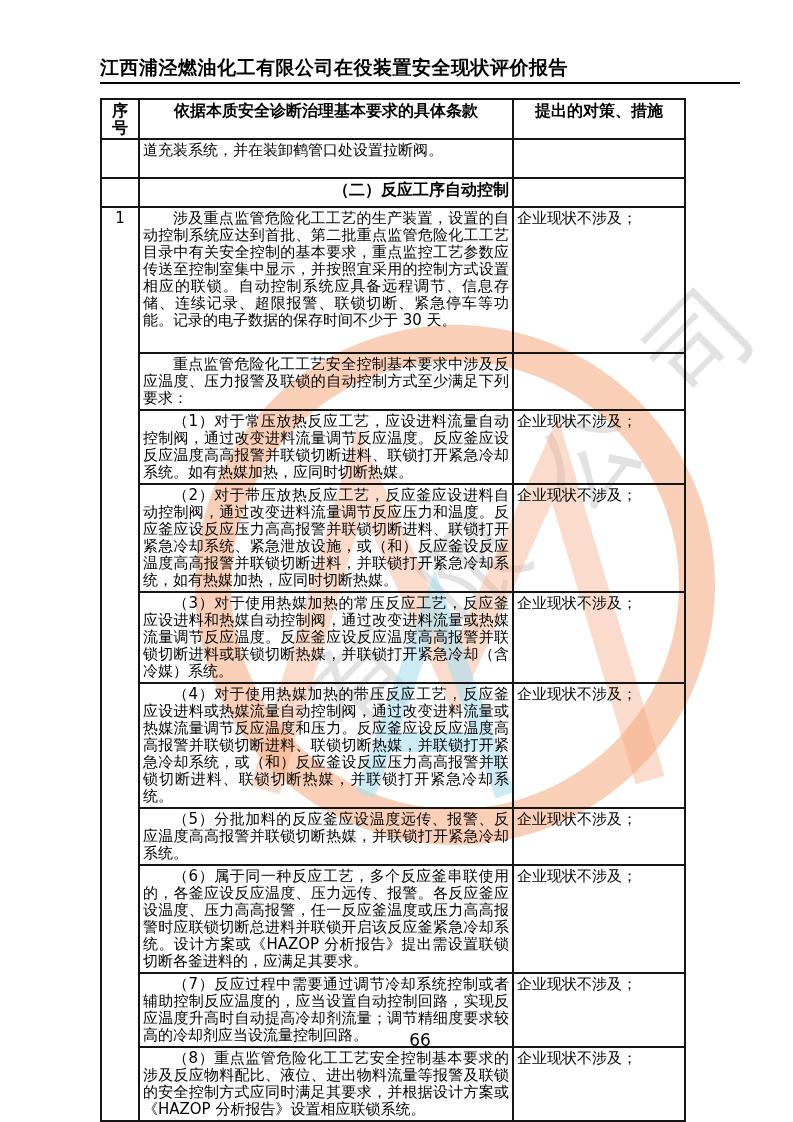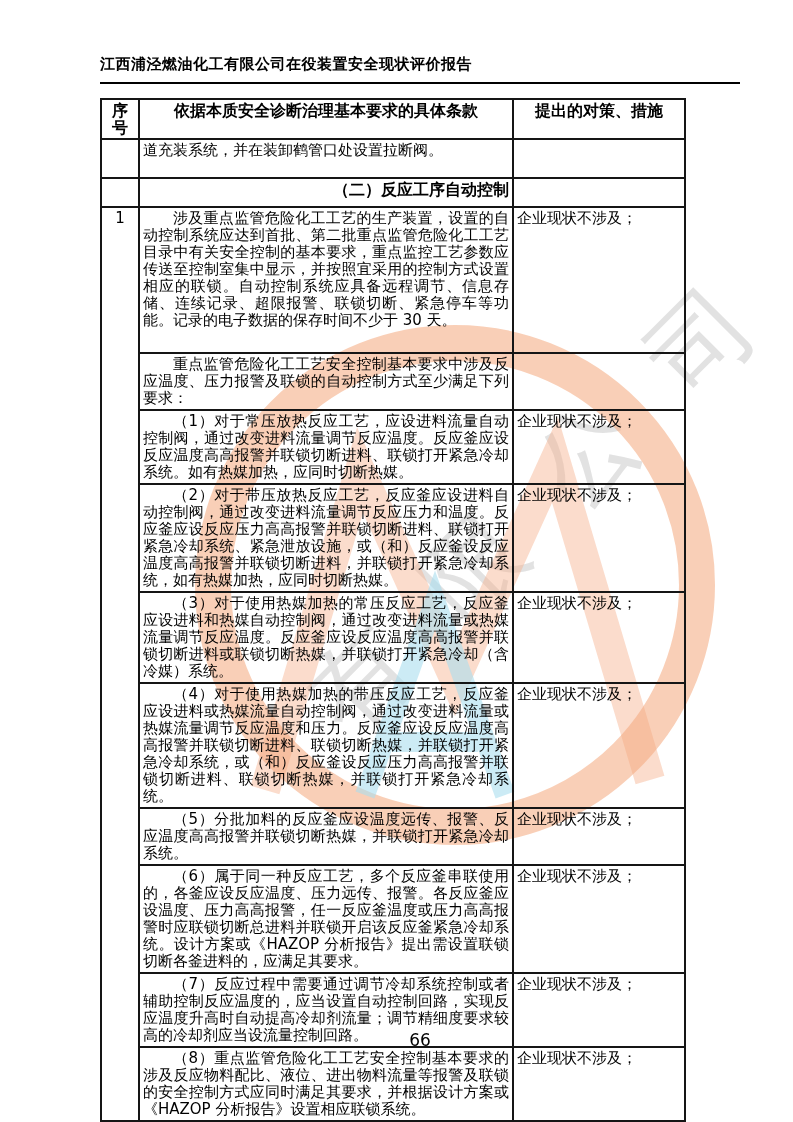--- a/index.html
+++ b/index.html
@@ -10,22 +10,22 @@
     margin:0 auto;
     overflow:hidden;
     font-family:"DejaVu Sans",sans-serif;
     color:#000;
   }
   
   .doc-header{
     position:absolute;left:100px;top:58px;width:640px;height:26px;
     display:flex;justify-content:space-between;align-items:flex-end;
     border-bottom:2px solid #000;
-    font-size:15px;font-weight:bold;letter-spacing:0.5px;
-    padding-bottom:8px;box-sizing:border-box;
+    font-size:19px;font-weight:bold;letter-spacing:0.5px;
+    padding-bottom:1px;box-sizing:border-box;
   }
   
   .wm{position:absolute;left:0;top:0;z-index:0;pointer-events:none;}
   
   table.report{
     position:absolute;left:100px;top:98px;z-index:1;
     width:584px;border-collapse:collapse;table-layout:fixed;
     font-size:15px;line-height:17px;
   }
   table.report th,table.report td{

